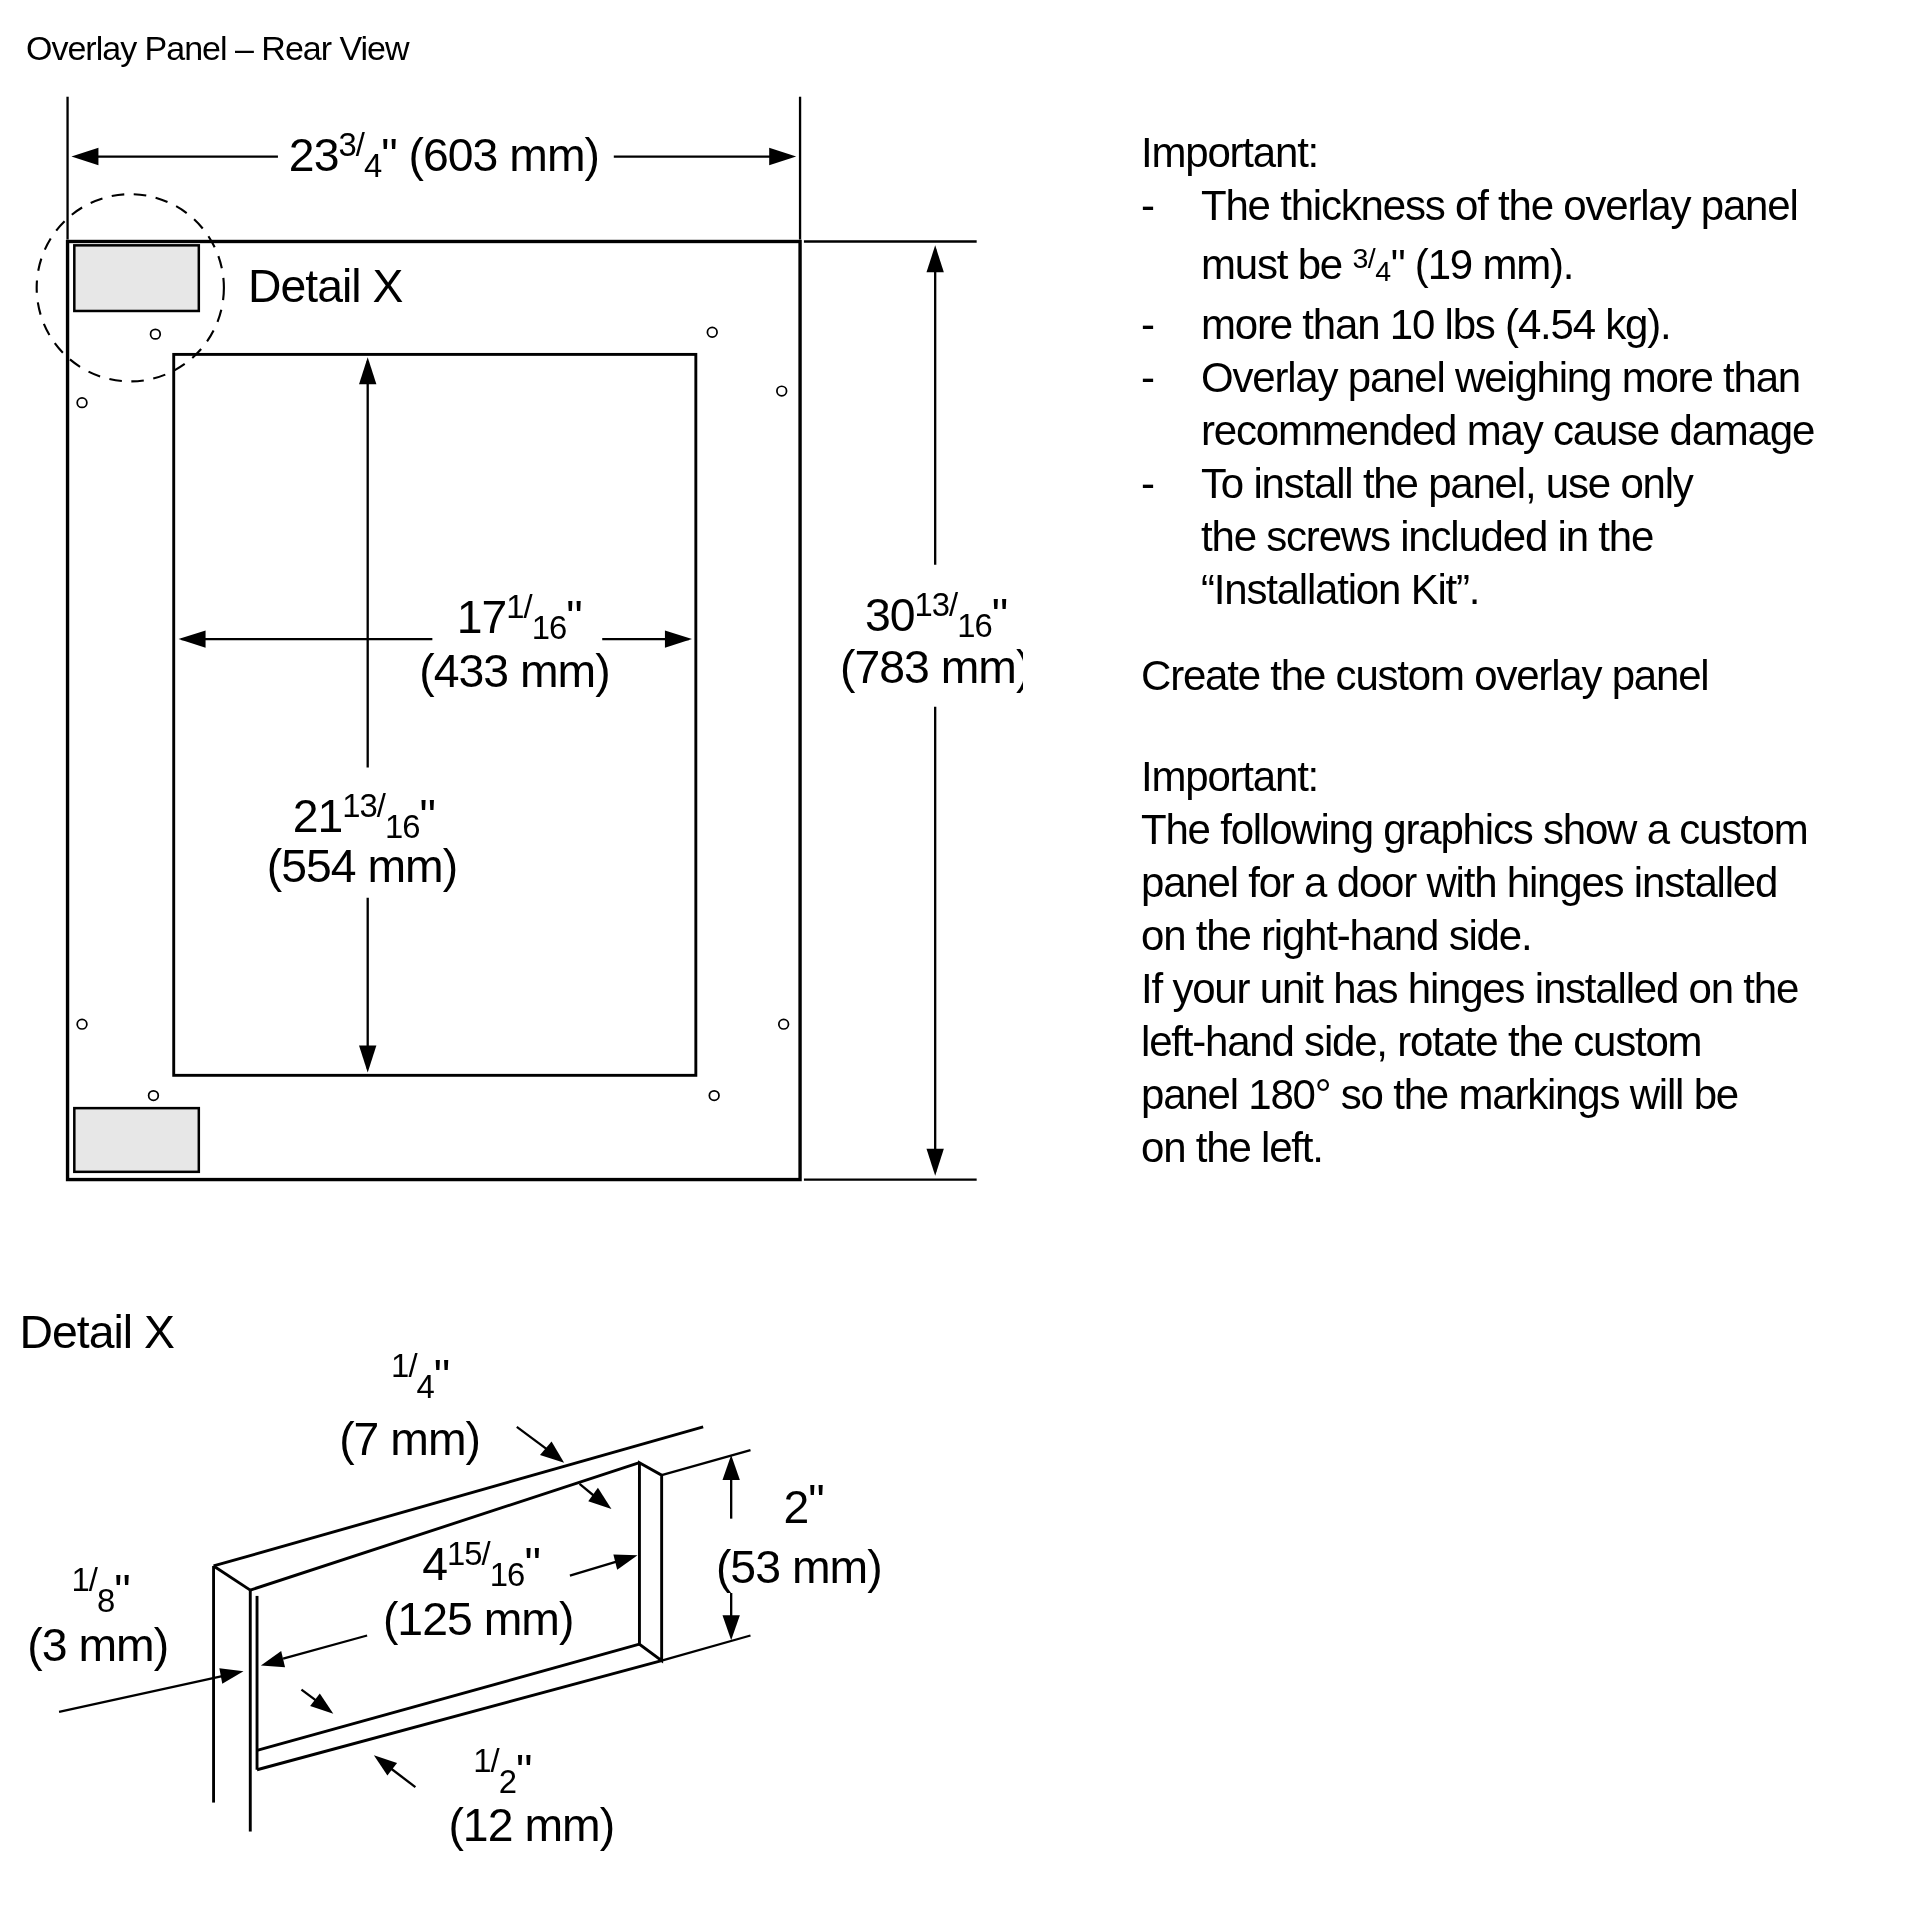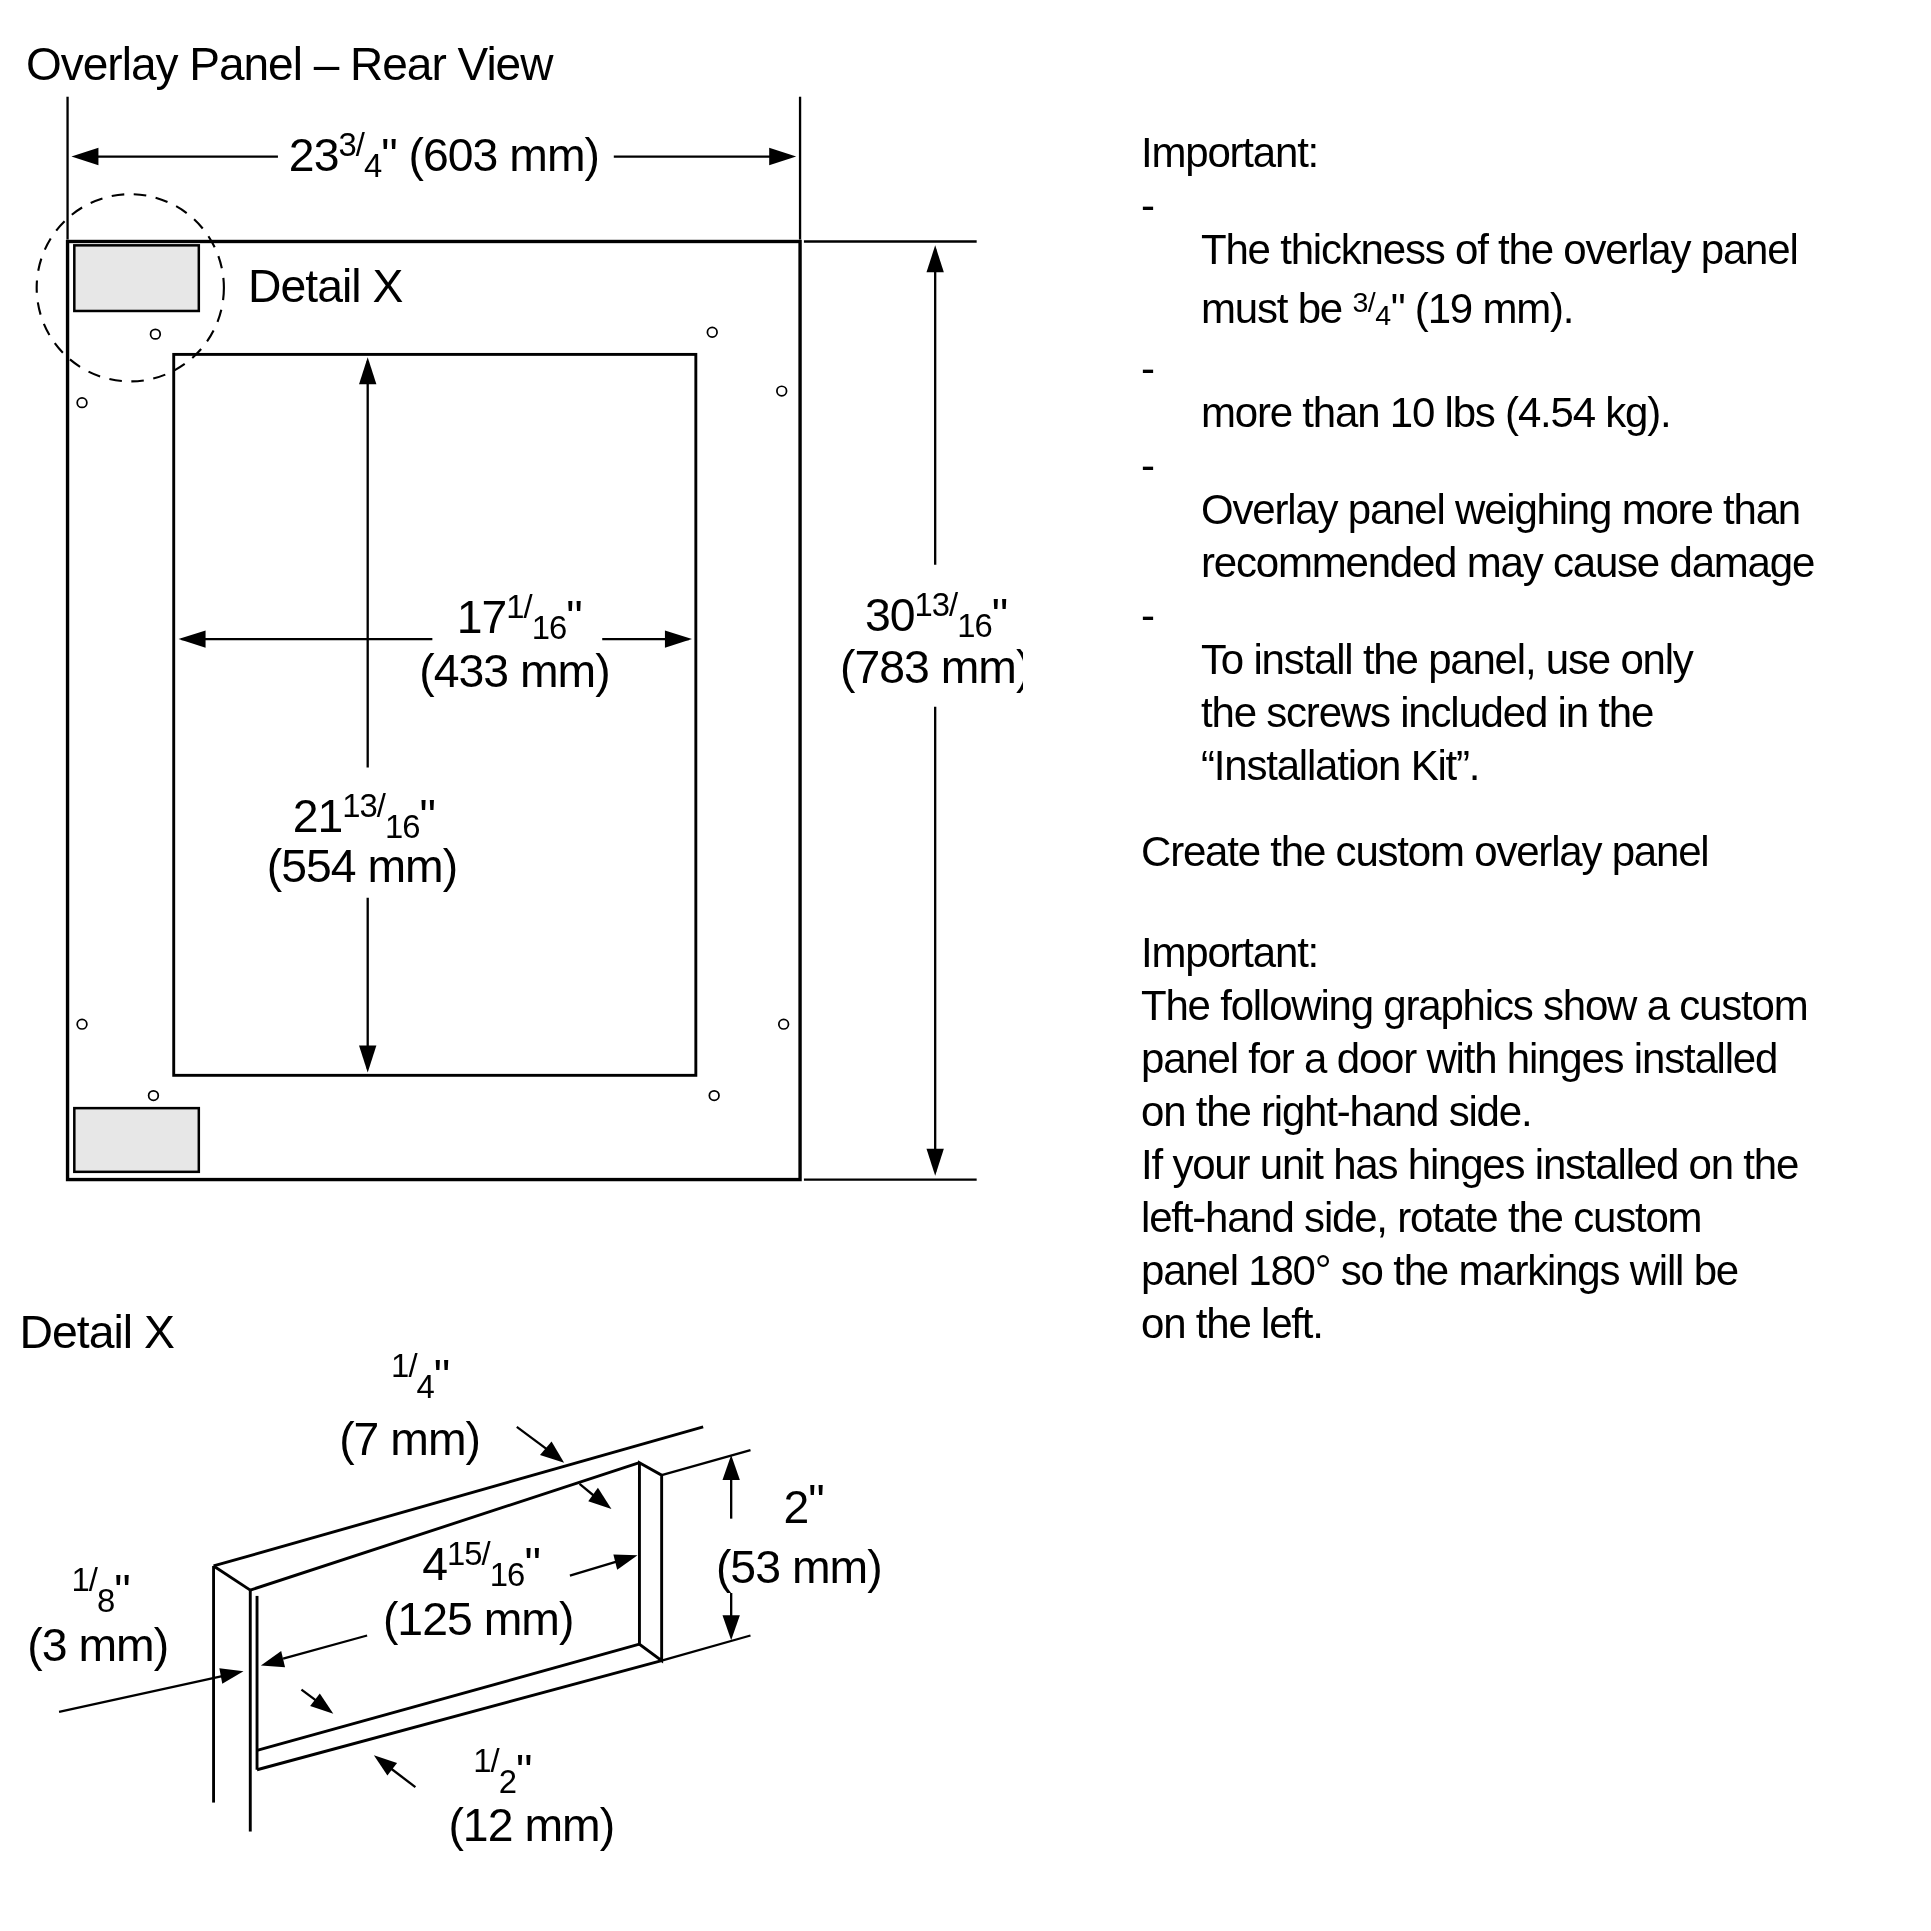--- a/index.html
+++ b/index.html
@@ -1,24 +1,24 @@
 <!DOCTYPE html>
 <html><head>
 <meta charset="utf-8">
 <style>
   html,body{margin:0;padding:0;background:#fff;}
   body{width:1931px;height:1931px;position:relative;font-family:"Liberation Sans",sans-serif;color:#000;}
   .abs{position:absolute;}
-  #page-title{left:26px;top:37px;font-size:46px;letter-spacing:-1px;}
+  #page-title{left:26px;top:29px;font-size:34px;letter-spacing:-1px;}
   #notes{left:1141px;top:126px;width:782px;font-size:42px;line-height:53px;letter-spacing:-1.2px;}
   #notes .para-gap{height:33px;}
   #notes .para-gap2{height:48px;}
   .bullet{display:flex;}
   .bullet .dash{width:60px;flex:0 0 60px;}
-  .btext{flex:1;margin-top:44px;}
+  .btext{flex:1;}
   sup{font-size:0.68em;vertical-align:0.38em;letter-spacing:-0.5px;}
   sub{font-size:0.68em;vertical-align:-0.08em;letter-spacing:-0.5px;}
   #footer-note{right:9.7px;top:1948px;font-size:46px;letter-spacing:-0.5px;}
   svg text{font-family:"Liberation Sans",sans-serif;font-size:48px;fill:#000;letter-spacing:-1px;}
   svg .fs{font-size:34px;}
   .ln{stroke:#000;stroke-width:3;fill:none;}
   .ln-thick{stroke:#000;stroke-width:3.5;fill:none;}
   .dim{stroke:#000;stroke-width:2.4;fill:none;}
   .arrow{fill:#000;stroke:none;}
   .hole{fill:#fff;stroke:#000;stroke-width:1.8;}

